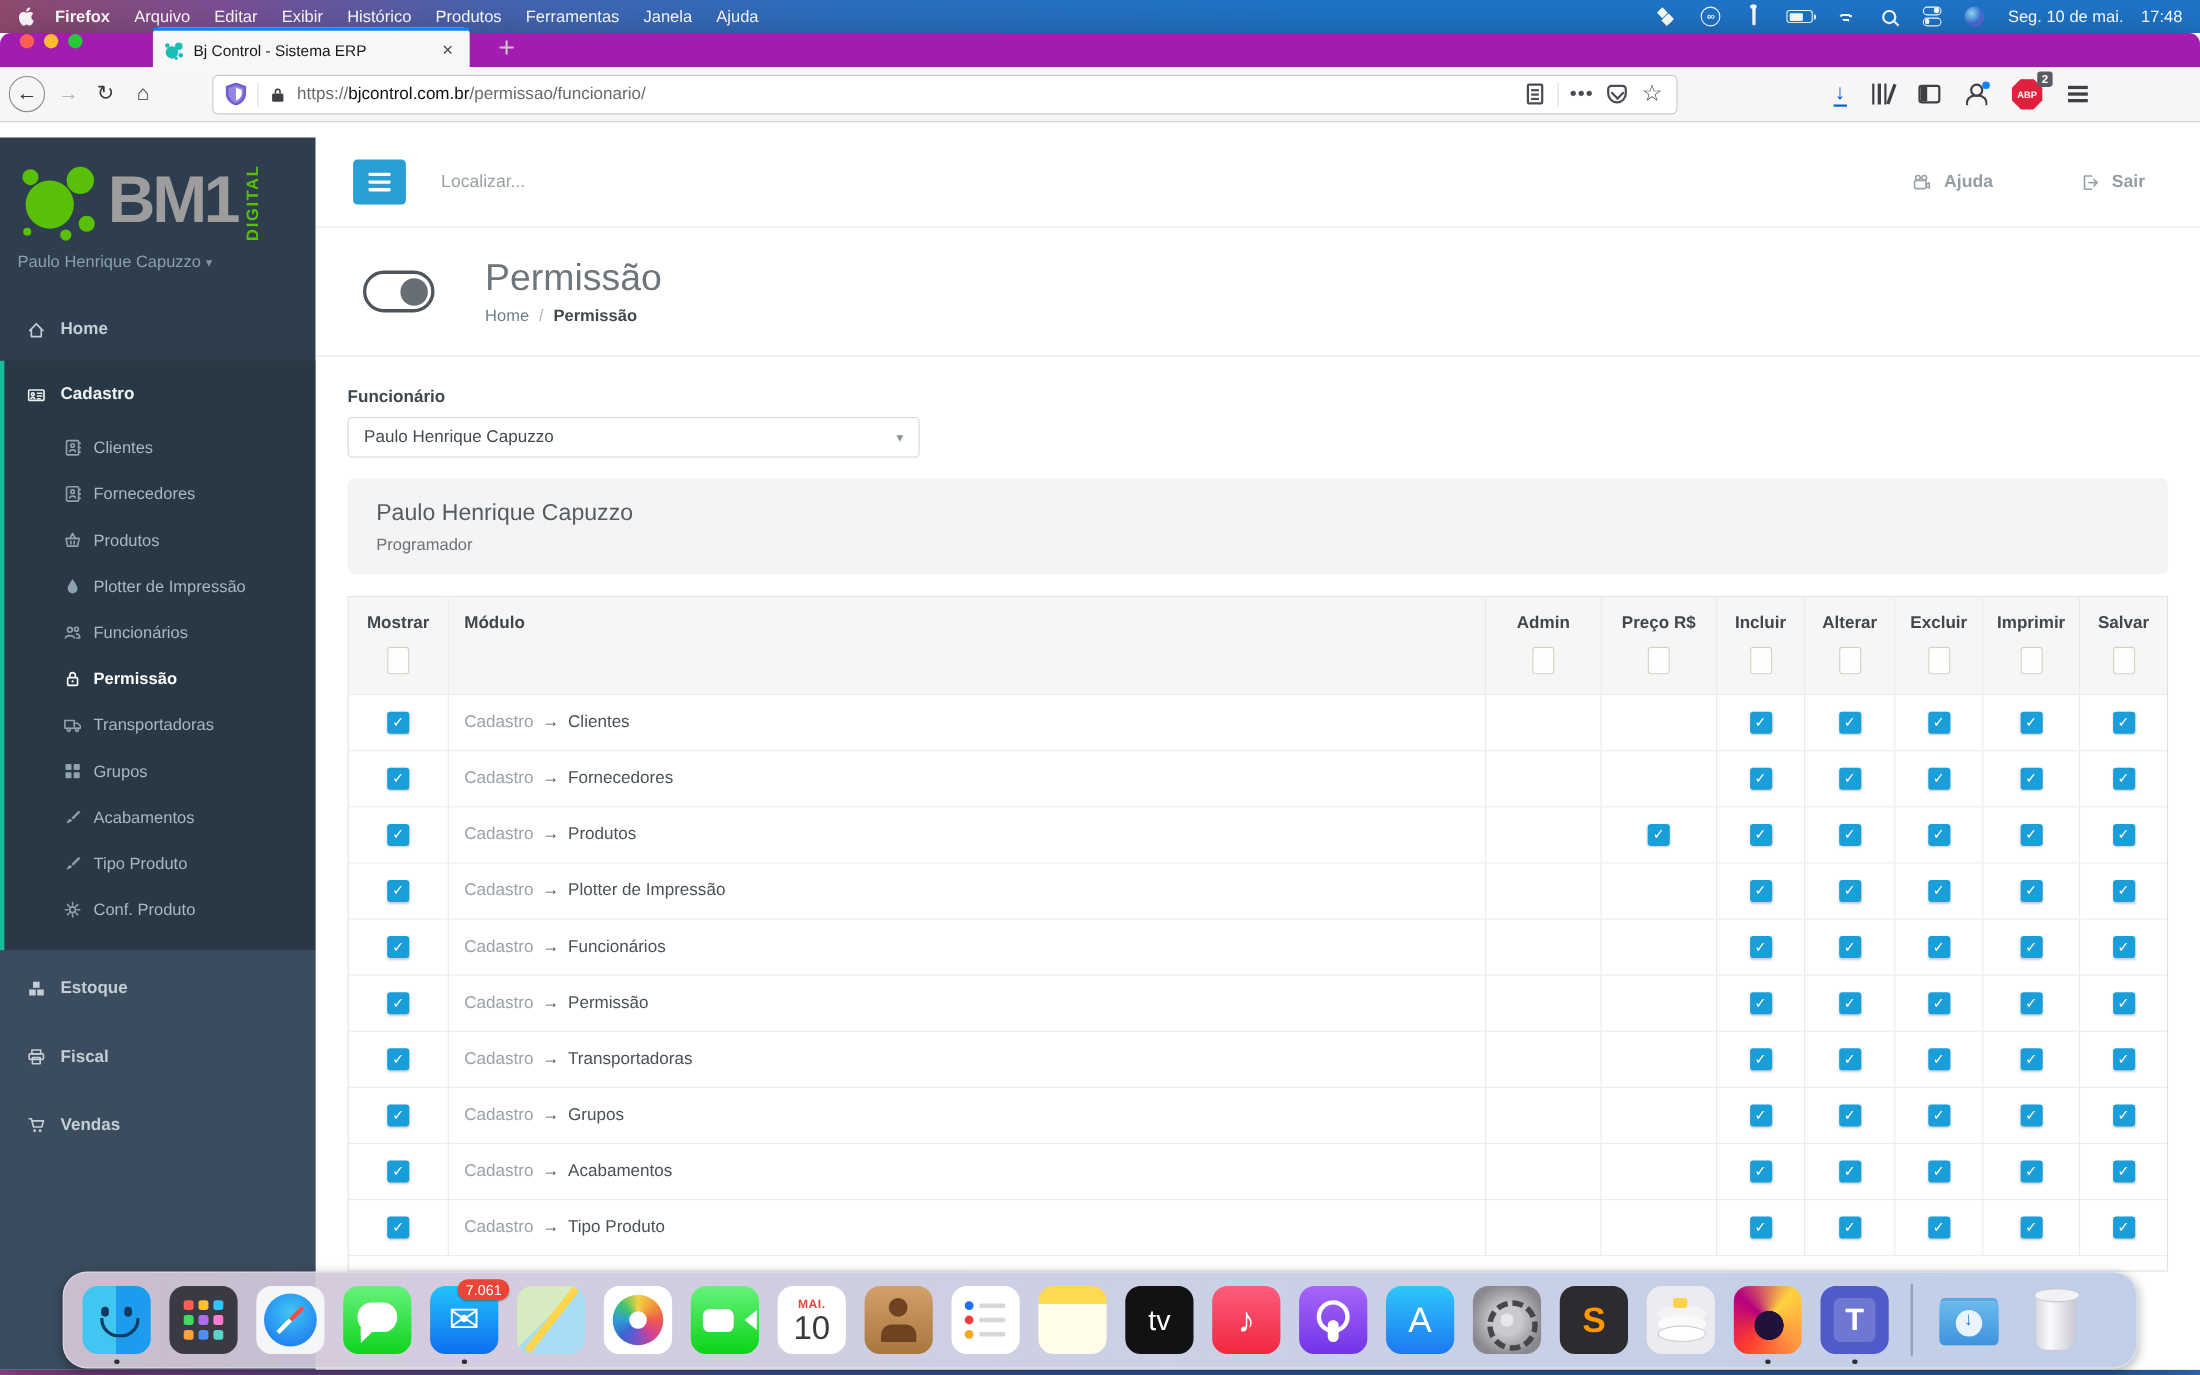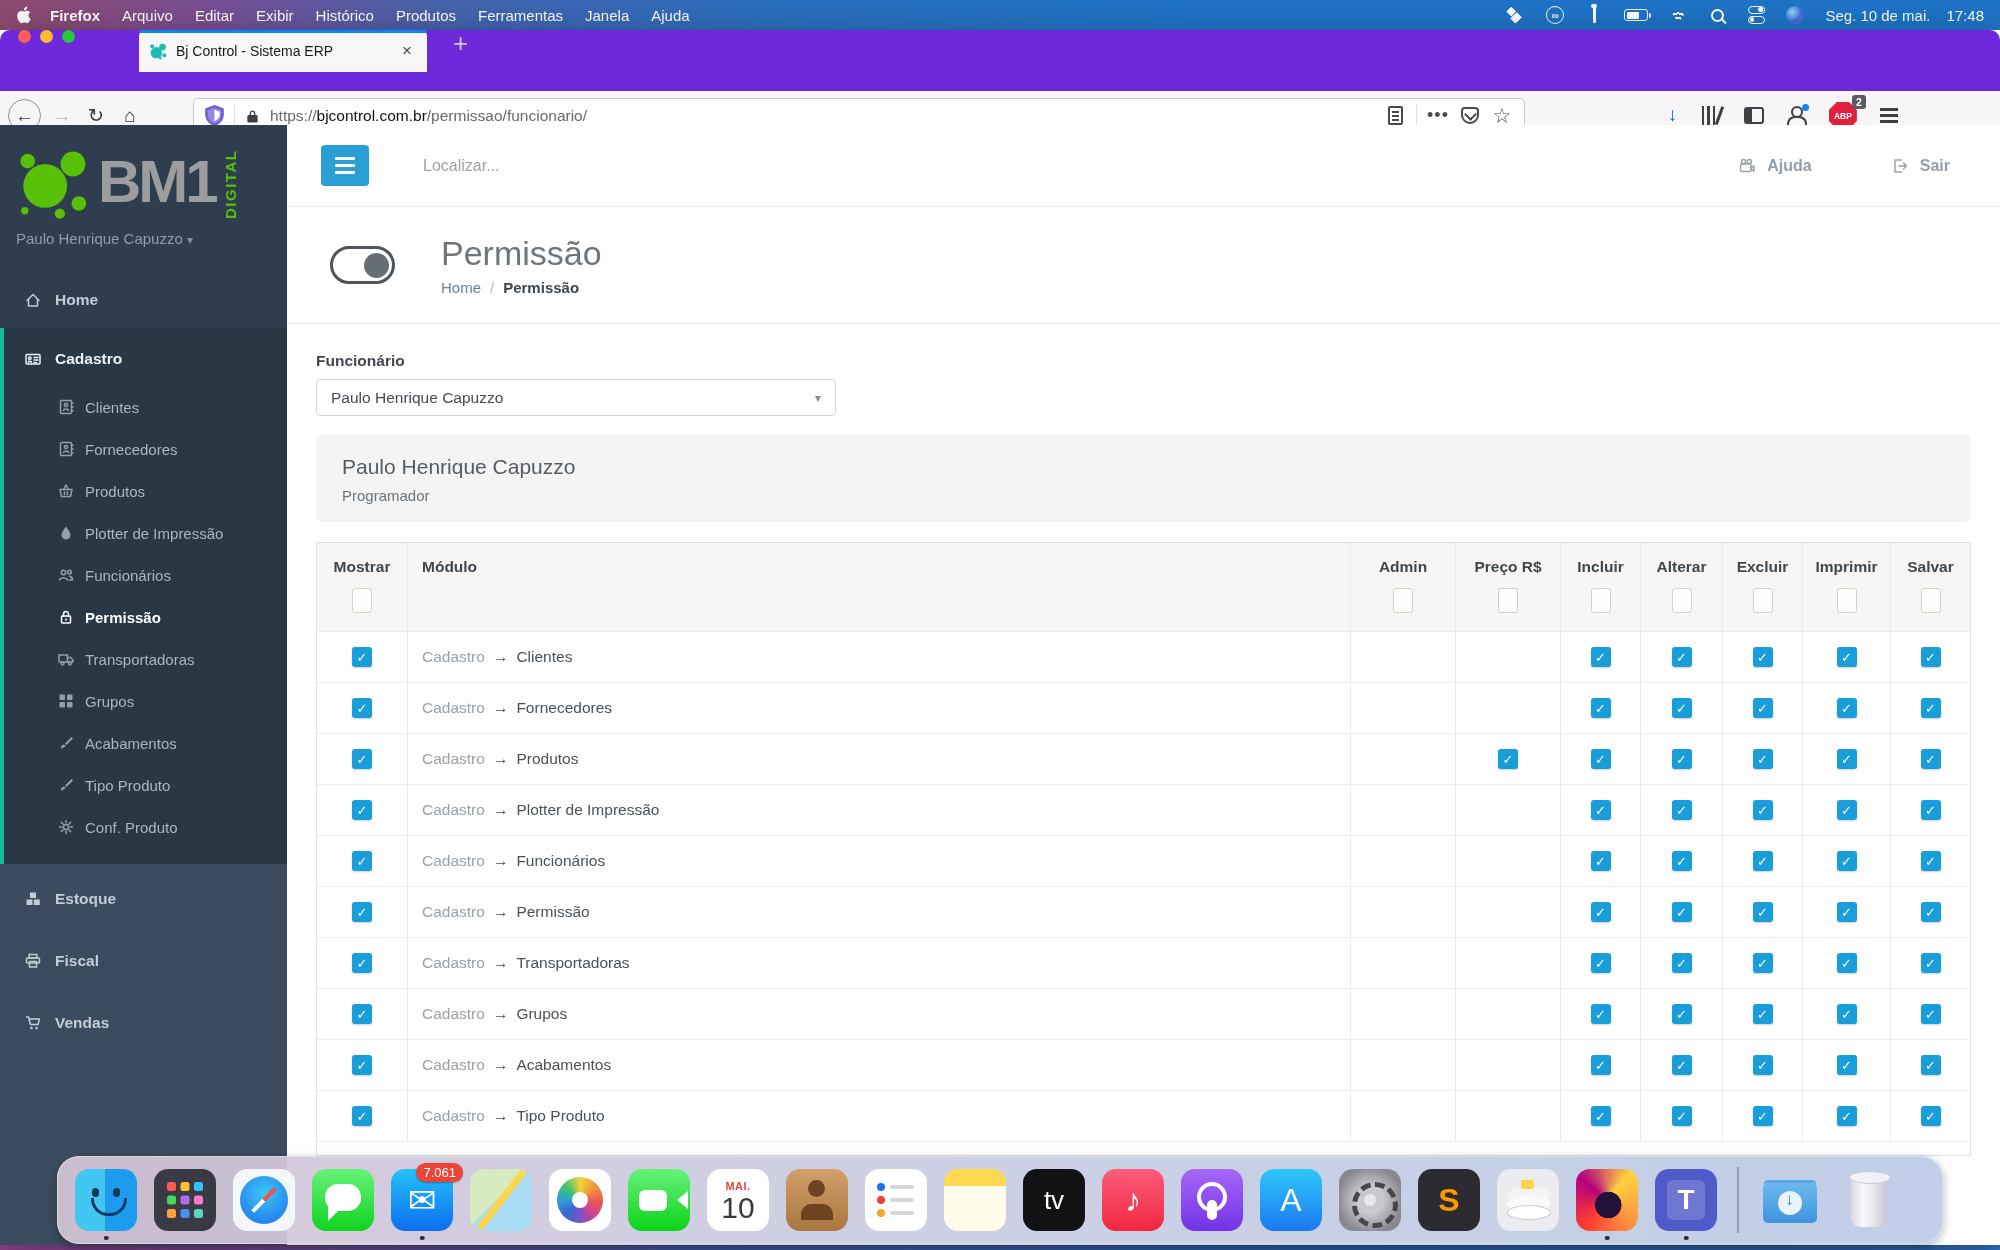--- a/index.html
+++ b/index.html
@@ -30,21 +30,21 @@
   .spot{width:13px;height:13px;border:2px solid #fff;border-radius:50%;position:relative}
   .spot::after{content:"";position:absolute;width:7px;height:2px;background:#fff;transform:rotate(45deg);right:-5px;bottom:-2px}
   .ccnt{display:flex;flex-direction:column;gap:2.5px}
   .ccnt i{width:17px;height:7.5px;border:1.3px solid #fff;border-radius:4.5px;position:relative;display:block}
   .ccnt i::after{content:"";position:absolute;width:4.5px;height:4.5px;border-radius:50%;background:#fff;top:0.2px}
   .ccnt i:first-child::after{right:1px}.ccnt i:last-child::after{left:1px}
   .siri{width:18px;height:18px;border-radius:50%;background:radial-gradient(circle at 35% 35%,#8fd9f2,#3a6fd8 55%,#b14fd8)}
 
   
   .window{position:absolute;top:30px;left:0;right:0;height:1215px;background:#fff;box-shadow:0 10px 40px rgba(0,0,0,.4)}
-  .tabbar{height:61px;background:#6d28d9;display:flex;align-items:flex-start;border-radius:10px 10px 0 0}
+  .tabbar{height:31px;background:#a21caf;display:flex;align-items:center;border-radius:10px 10px 0 0}
   .lights{display:flex;gap:9px;padding:0 14px 16px 18px}
   .light{width:13px;height:13px;border-radius:50%}
   .l-red{background:#ff5d55}.l-yellow{background:#fdbc2e}.l-green{background:#28c83b}
   .tab{margin-left:50px;width:288px;height:42px;background:#f8f7f8;border-radius:6px 6px 0 0;display:flex;align-items:center;padding:0 10px;position:relative}
   .tab::before{content:"";position:absolute;top:0;left:0;right:0;height:3px;background:var(--tab-accent);border-radius:6px 6px 0 0}
   .tab-title{font-size:14px;color:#18181d;margin-left:9px;flex:1;white-space:nowrap;overflow:hidden}
   .tab-close{color:#4a4a52;font-size:17px;padding:0 5px}
   .newtab{color:#cdc4c8;font-size:26px;font-weight:300;margin:0 0 6px 26px;line-height:1}
 
   .navbar{height:50px;background:#f7f5f6;border-bottom:1px solid #d0cdd1;display:flex;align-items:center;padding:0 8px}
@@ -98,21 +98,21 @@
   .side-sub .icn{color:#8fa1ae;width:16px}
   .side-sub.active{color:#fff;font-weight:700}
   .side-sub.active .icn{color:#fff}
   .side-lower{background:var(--sb-light);flex:1;padding-top:4px}
   .side-lower .side-item{height:62px}
 
   .main{flex:1;display:flex;flex-direction:column;background:#fff;min-width:0}
   .app-header{height:82px;border-bottom:1px solid #ebebeb;display:flex;align-items:center;padding:0 34px;flex:0 0 auto}
   .burger{width:48px;height:41px;background:var(--accent);border-radius:4px;display:flex;flex-direction:column;align-items:center;justify-content:center;gap:4px;cursor:pointer}
   .burger i{width:20px;height:3px;background:#fff;border-radius:1px;display:block}
-  .search-ph{margin-left:54px;color:#9aa1a7;font-size:16px}
+  .search-ph{margin-left:32px;color:#9aa1a7;font-size:16px}
   .hdr-right{margin-left:auto;margin-right:16px;display:flex;align-items:center;gap:78px;color:#939ea5;font-size:16px;font-weight:600}
   .hdr-link{display:flex;gap:10px;align-items:center;cursor:pointer}
   .hdr-link .icn{width:20px;color:#99a3aa}
 
   .page-head{height:117px;border-bottom:1px solid #e7e7e7;display:flex;align-items:center;padding:0 43px;gap:46px;flex:0 0 auto}
   .pg-toggle{width:65px;height:38px;border:3px solid #4e555b;border-radius:19px;background:#fff;position:relative;cursor:pointer;flex:0 0 auto}
   .pg-toggle::after{content:"";position:absolute;width:25px;height:25px;background:#676e74;border-radius:50%;right:3px;top:3.5px}
   .page-title{font-size:34px;font-weight:400;color:#6e757b}
   .breadcrumb{margin-top:6px;font-size:15px}
   .bc-home{color:#6e8090;cursor:pointer}

